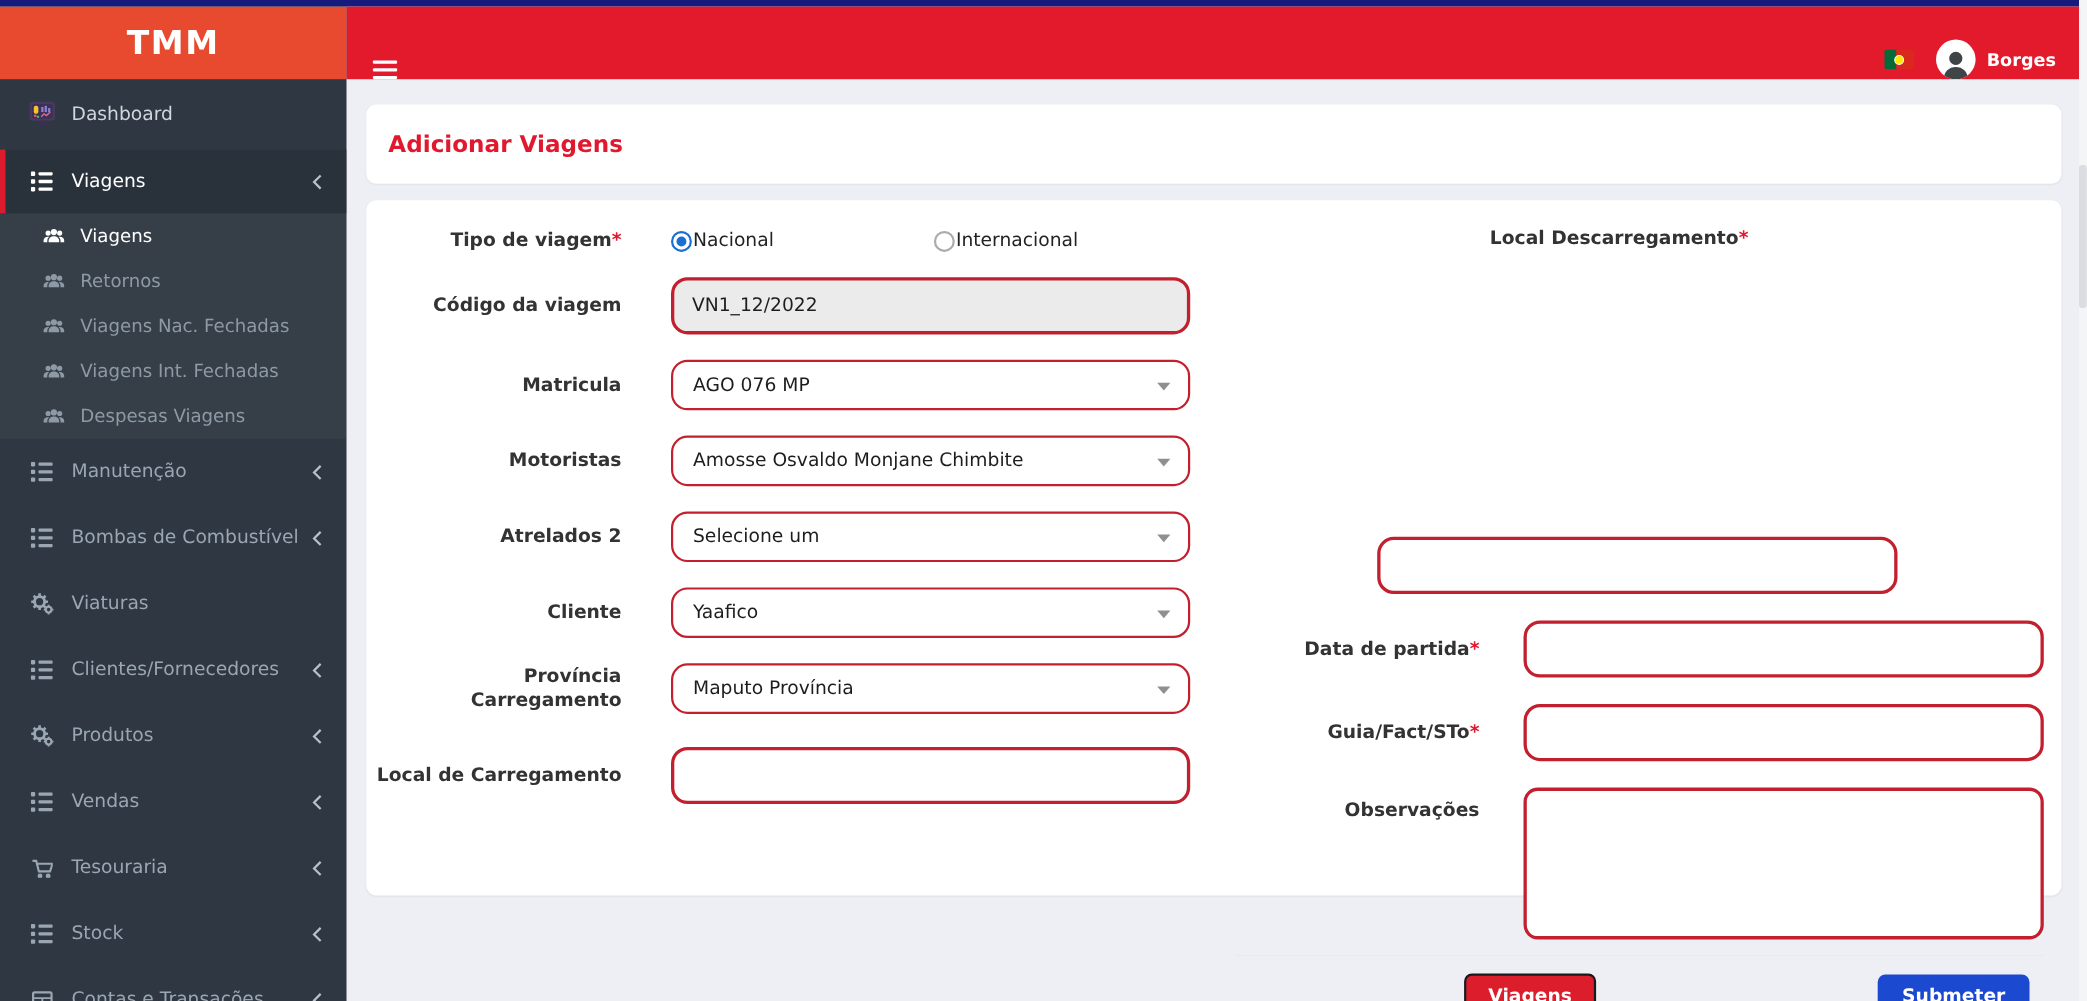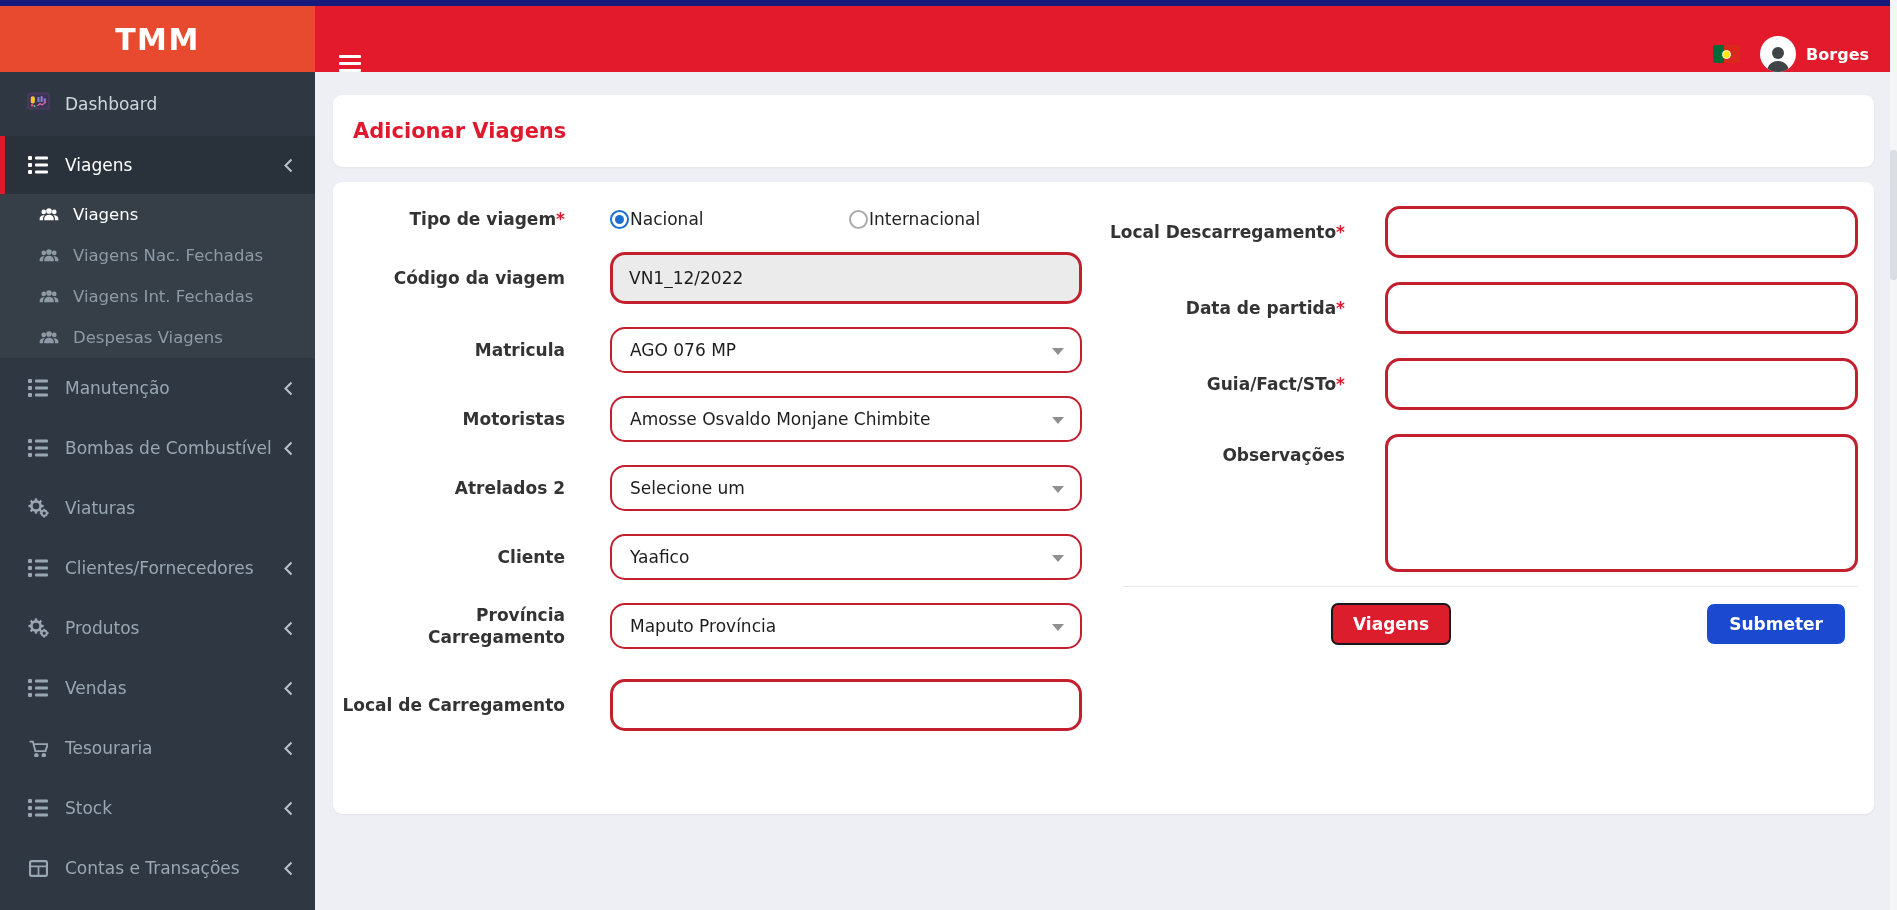--- a/index.html
+++ b/index.html
@@ -198,20 +198,28 @@
               </svg>
           </span>
           <span>Viagens</span>
         </div>
         <div class="sub-item">
           <span class="nicon">
             <svg width="20" height="15" viewBox="0 0 20 16" fill="currentColor">
                 <use href="#i-users"></use>
               </svg>
           </span>
+          <span>Retornos</span>
+        </div>
+        <div class="sub-item">
+          <span class="nicon">
+            <svg width="20" height="15" viewBox="0 0 20 16" fill="currentColor">
+                <use href="#i-users"></use>
+              </svg>
+          </span>
           <span>Viagens Nac. Fechadas</span>
         </div>
         <div class="sub-item">
           <span class="nicon">
             <svg width="20" height="15" viewBox="0 0 20 16" fill="currentColor">
                 <use href="#i-users"></use>
               </svg>
           </span>
           <span>Viagens Int. Fechadas</span>
         </div>
@@ -462,21 +470,21 @@
           <div class="frow">
             <div class="flabel">
               <span>Local de Carregamento</span><span class="req"></span>
             </div>
             <input class="tinput w-l" value="" style="">
           </div>
         </div>
 
         <div class="col-r">
 
-          <div class="frow" style="margin-bottom:24px;">
+          <div class="frow" style="margin-bottom:24px;flex-direction:column;">
             <div class="flabel-r">
               <span>Local Descarregamento</span><span class="req">*</span>
             </div>
             <input class="tinput w-r" value="" style="">
           </div>
 
           <div class="frow" style="margin-bottom:24px;">
             <div class="flabel-r" style="white-space:nowrap;">
               <span>Data de partida</span><span class="req">*</span>
             </div>

